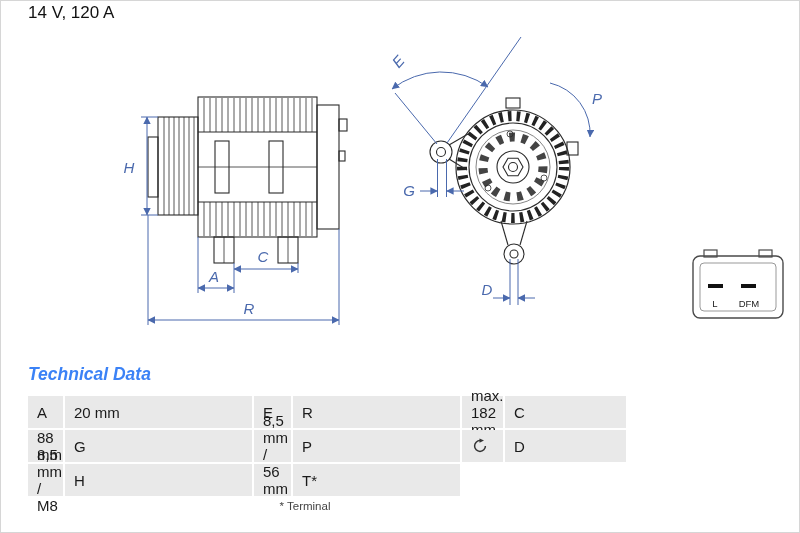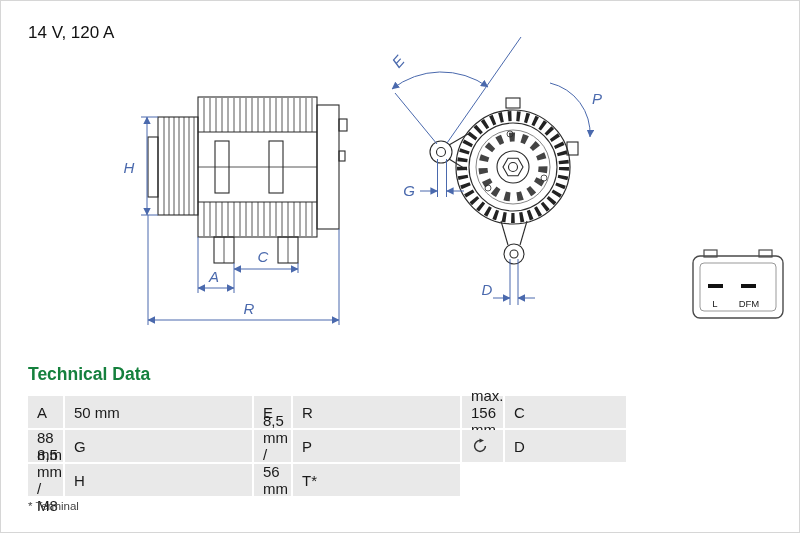--- a/index.html
+++ b/index.html
@@ -1,32 +1,32 @@
 <!DOCTYPE html>
 <html style="--accent: #4a69ad;"><head>
 <meta charset="utf-8">
 <style>
   :root { --accent: #4a69ad; }
   * { margin: 0; padding: 0; box-sizing: border-box; }
   html, body { background: #fff; }
   body { width: 800px; height: 533px; font-family: "Liberation Sans", sans-serif; }
   .page { position: relative; width: 800px; height: 533px; background: #fff; border: 1px solid #d6d6d6; overflow: hidden; }
-  .rating { position: absolute; left: 27px; top: 22px; font-size: 17px; color: #111; }
+  .rating { position: absolute; left: 27px; top: 2px; font-size: 17px; color: #111; }
   svg.drawing { position: absolute; left: 0; top: 0; }
   .outline { stroke: #2b2b2b; fill: none; stroke-width: 1.1; }
   .thin { stroke-width: 0.8; }
   .dim { stroke: var(--accent); fill: none; stroke-width: 1; }
   .dimtext { fill: var(--accent); font-size: 15px; font-style: italic; stroke: none; font-family: "Liberation Sans", sans-serif; }
   .arrowhead { fill: var(--accent); }
   .conn-label { fill: #222; font-size: 9.5px; stroke: none; font-family: "Liberation Sans", sans-serif; }
-  .tech-title { position: absolute; left: 27px; top: 363px; font-size: 17.5px; font-weight: bold; color: #15803d; }
+  .tech-title { position: absolute; left: 27px; top: 363px; font-size: 17.5px; font-weight: bold; color: #3b82f6; font-style: italic; }
   .spec-table { position: absolute; left: 27px; top: 395px; display: grid; grid-template-columns: 35px 187px 37px 167px 41px 121px; grid-auto-rows: 32px; gap: 2px; background: #fff; }
   .cell { background: #e9e9e9; display: flex; align-items: center; font-size: 15px; color: #1a1a1a; padding-left: 9px; }
   .cell .rot-icon { margin-left: 1px; }
-  .footnote { position: absolute; left: 27px; top: 499px; width: 598px; text-align: left; padding-right: 44px; font-size: 11.5px; color: #444; }
+  .footnote { position: absolute; left: 27px; top: 499px; width: 598px; text-align: center; padding-right: 44px; font-size: 11.5px; color: #444; }
 </style>
 </head>
 <body>
 
 <div class="page">
 
   <div class="rating">14 V, 120 A</div>
 
   <svg class="drawing" width="800" height="355" viewBox="0 0 800 355">
     <defs>
@@ -131,24 +131,24 @@
       <rect x="740" y="283" width="15" height="4" fill="#111"></rect>
       <text class="conn-label" x="714" y="306" text-anchor="middle">L</text>
       <text class="conn-label" x="748" y="306" text-anchor="middle">DFM</text>
     </g>
   </svg>
 
   <div class="tech-title">Technical Data</div>
 
   <div class="spec-table">
     <div class="cell">A</div>
-    <div class="cell">50 mm</div>
+    <div class="cell">20 mm</div>
     <div class="cell">E</div>
     <div class="cell">R</div>
-    <div class="cell">max. 156 mm</div>
+    <div class="cell">max. 182 mm</div>
 
     <div class="cell">C</div>
     <div class="cell">88 mm</div>
     <div class="cell">G</div>
     <div class="cell">8,5 mm / M8</div>
     <div class="cell">P</div>
     <div class="cell">
       <span></span>
       <svg class="rot-icon" width="16" height="16" viewBox="0 0 16 16">
         <path d="M8 2.6 A5.4 5.4 0 1 0 13.4 8" fill="none" stroke="#333" stroke-width="1.5"></path>

